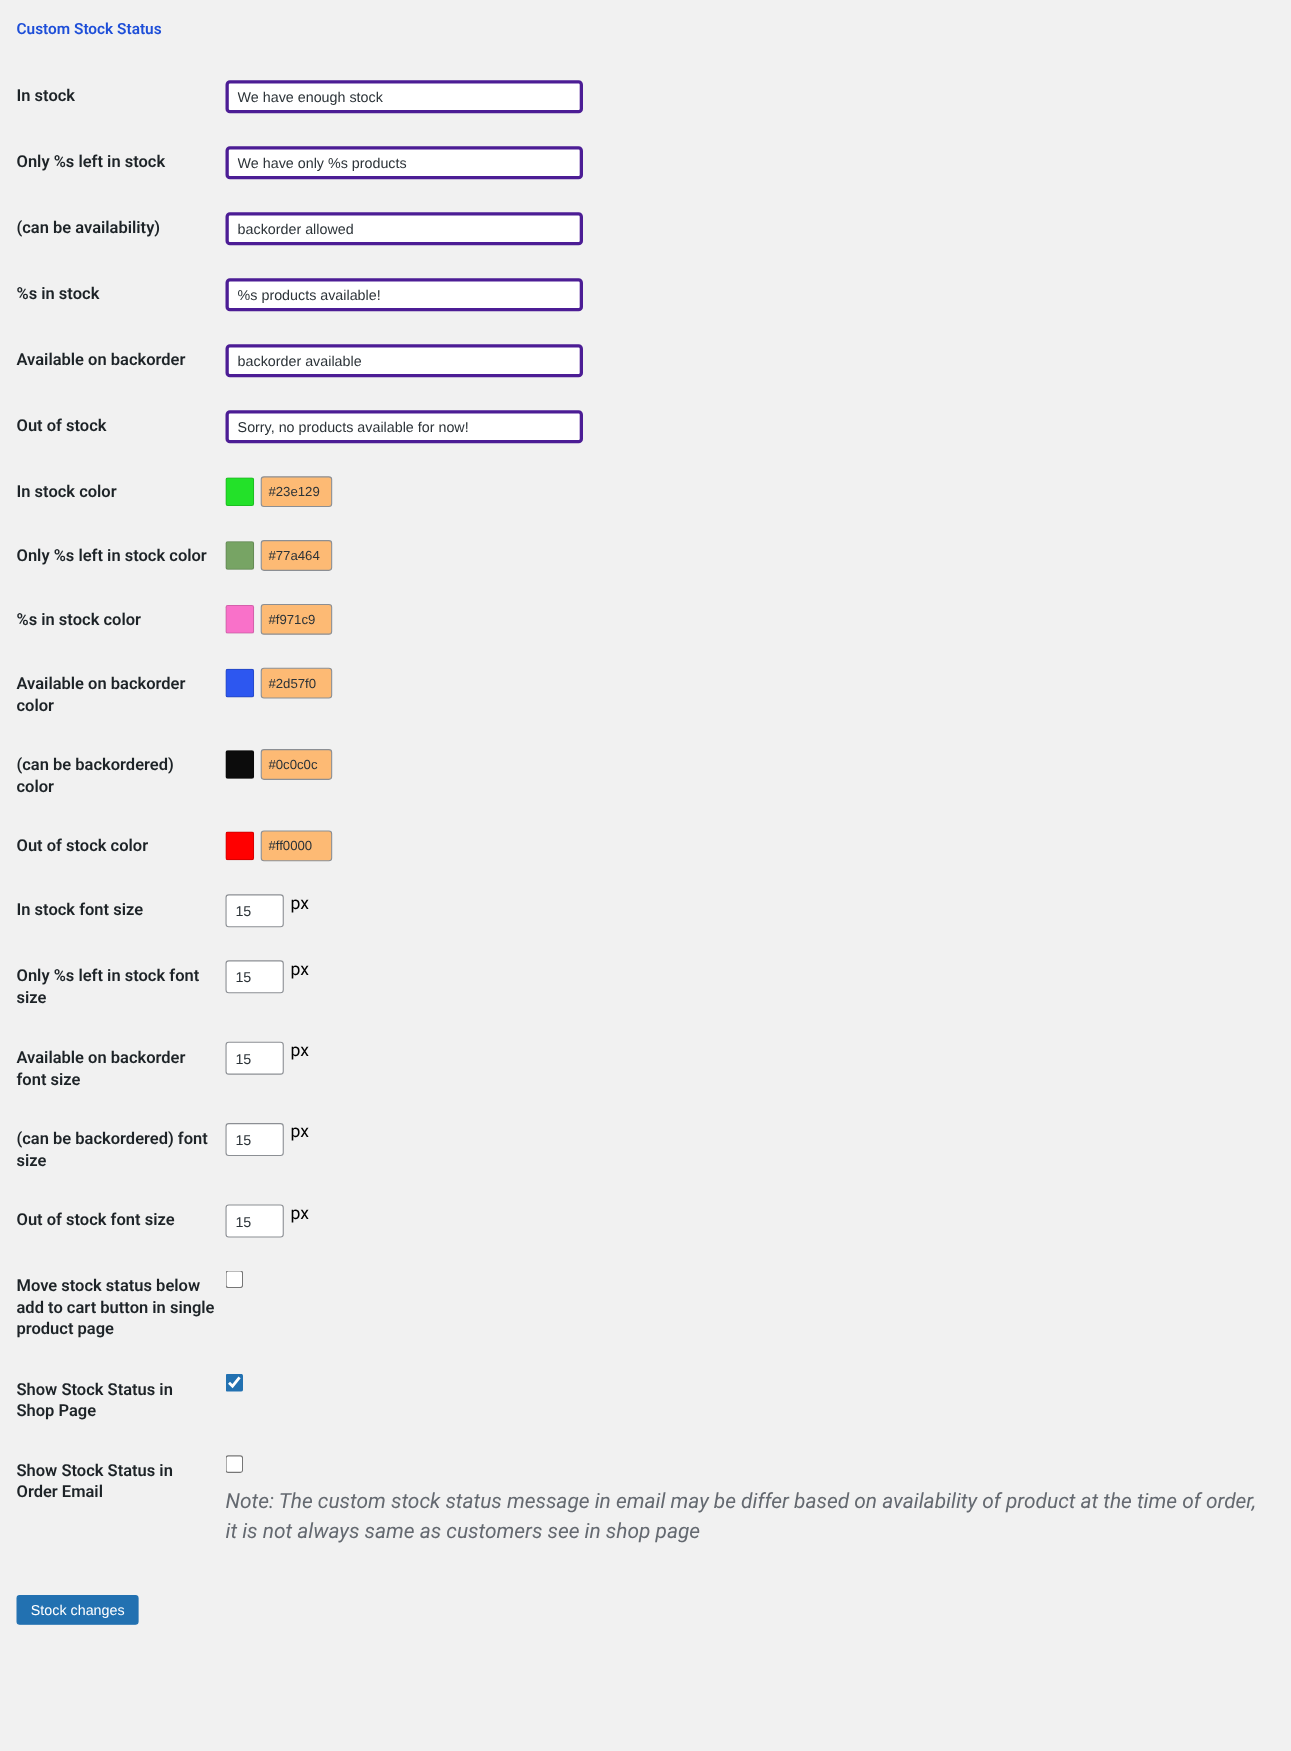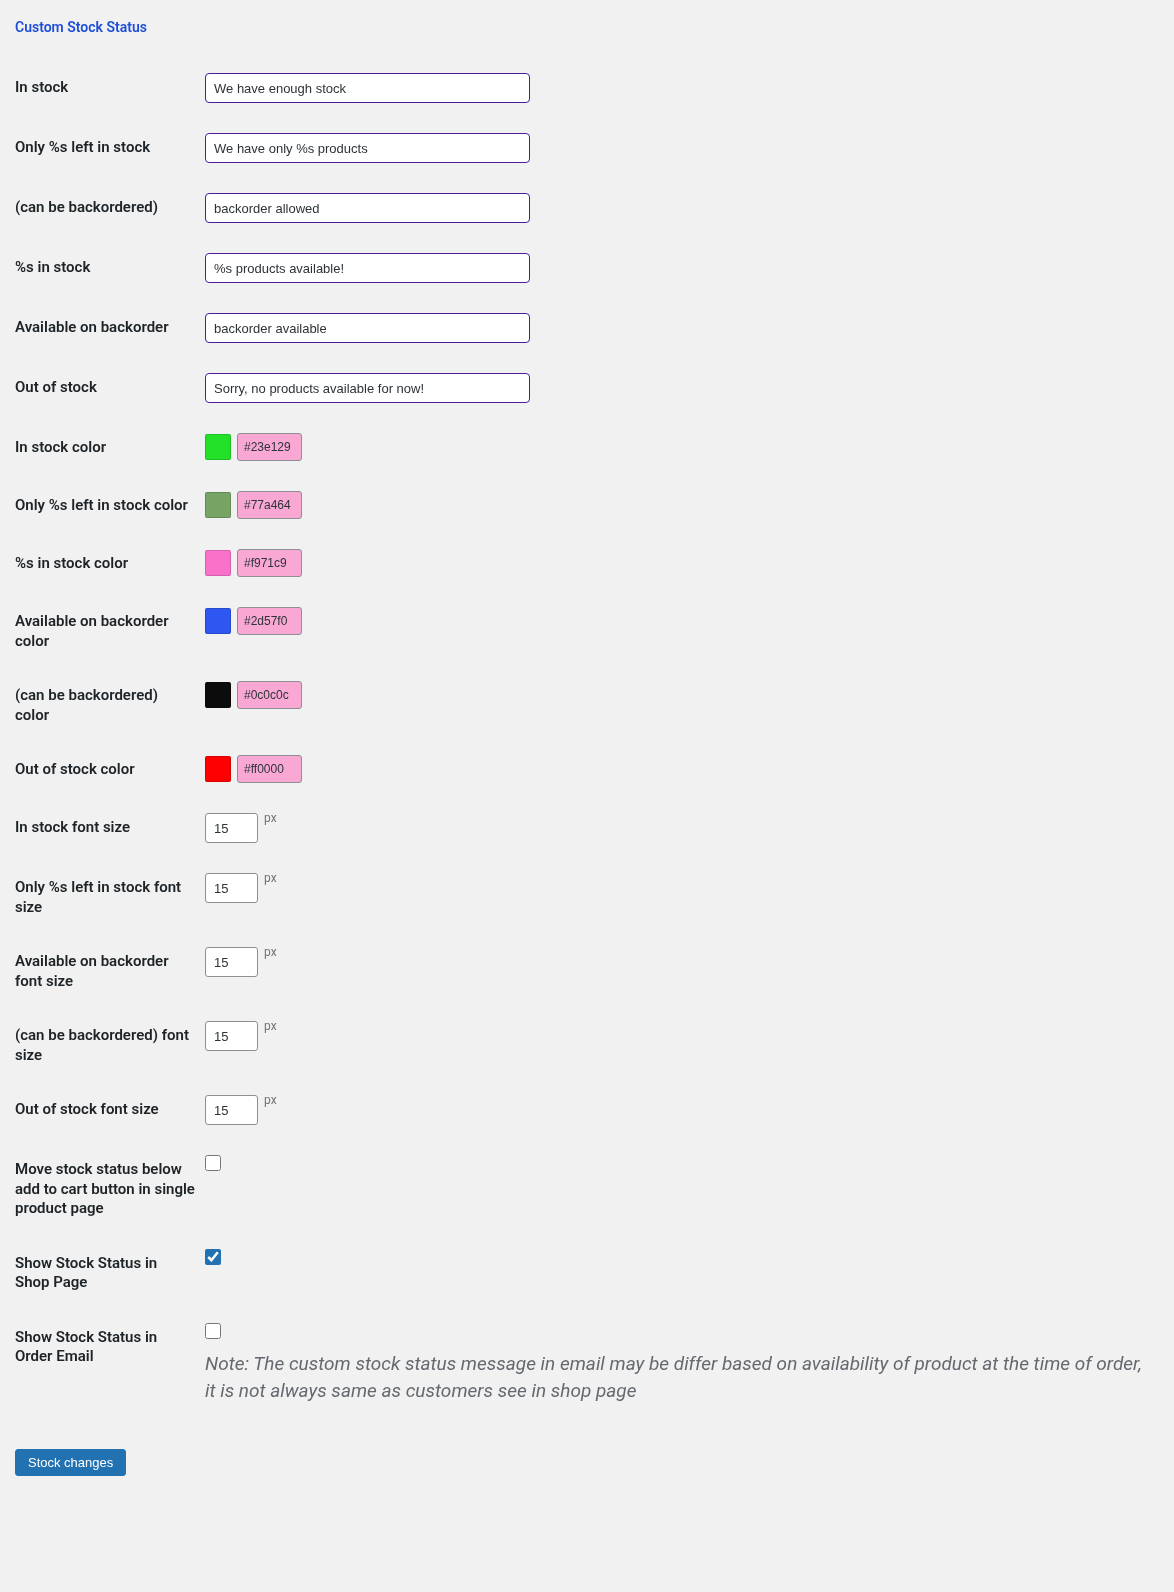--- a/index.html
+++ b/index.html
@@ -34,54 +34,54 @@
   }
   table.form-table td {
     padding: 10px 10px 20px 0;
     vertical-align: top;
     line-height: 1.3;
   }
   input.regular-text {
     width: 325px;
     height: 30px;
     padding: 0 8px;
-    border: 1px solid #4c1d95;
+    border: 3px solid #4c1d95;
     border-radius: 4px;
     background: #fff;
     font-size: 13px;
     color: #2c3338;
   }
   .color-wrap { display: flex; align-items: center; gap: 6px; }
   .color-swatch {
     width: 26px; height: 26px;
     border: 1px solid rgba(0,0,0,0.15);
     border-radius: 2px;
   }
   input.color-text {
     width: 65px;
     height: 28px;
     padding: 0 6px;
     border: 1px solid #8c8f94;
     border-radius: 3px;
-    background: #f9a8d4;
+    background: #fdba74;
     font-size: 12px;
     color: #2c3338;
   }
   .size-wrap { display: flex; align-items: flex-start; gap: 6px; }
   input.small-text {
     width: 53px;
     height: 30px;
     padding: 0 8px;
     border: 1px solid #8c8f94;
     border-radius: 3px;
     background: #fff;
     font-size: 13px;
     color: #2c3338;
   }
-  .unit { font-size: 12px; color: #737373; position: relative; top:-2px;}
+  .unit { font-size: 16px; color: #000000; position: relative; top:-2px;}
   input[type="checkbox"] {
     width: 16px; height: 16px;
     margin: 0;
     border: 1px solid #8c8f94;
     border-radius: 4px;
     accent-color: #2271b1;
   }
   .description {
     font-style: italic;
     color: #646970;
@@ -113,21 +113,21 @@
       <input class="regular-text" type="text" value="We have enough stock" style="">
     </td>
       </tr>
       <tr>
     <th>Only %s left in stock</th>
     <td>
       <input class="regular-text" type="text" value="We have only %s products" style="">
     </td>
       </tr>
       <tr>
-    <th>(can be backordered)</th>
+    <th>(can be availability)</th>
     <td>
       <input class="regular-text" type="text" value="backorder allowed" style="">
     </td>
       </tr>
       <tr>
     <th>%s in stock</th>
     <td>
       <input class="regular-text" type="text" value="%s products available!" style="">
     </td>
       </tr>

